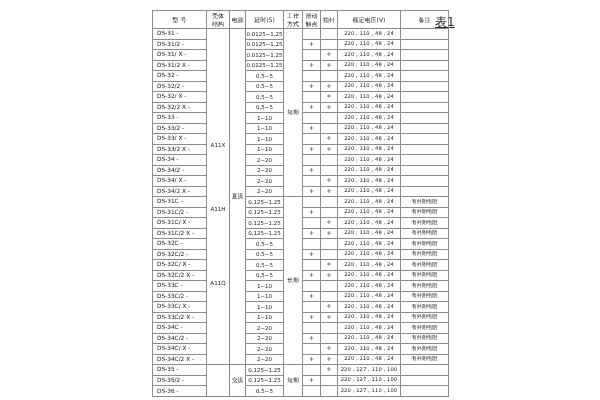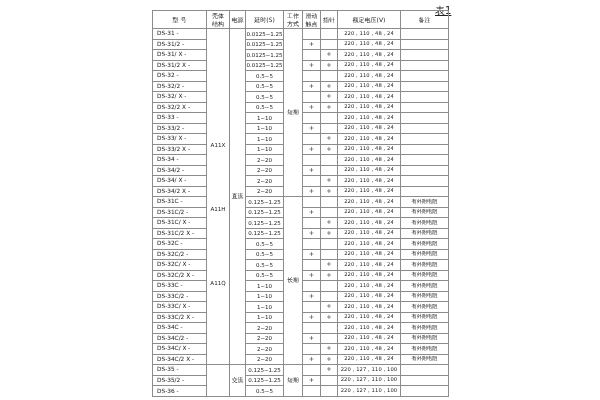--- a/index.html
+++ b/index.html
@@ -3,22 +3,22 @@
 <meta charset="utf-8">
 <style>
   html,body{margin:0;padding:0;}
   body{
     width:600px;height:400px;background:#ffffff;
     font-family:"DejaVu Sans","Liberation Sans",sans-serif;
     color:#1c1c1c;
   }
   .sheet{position:relative;width:600px;height:400px;background:#fff;overflow:hidden;}
   .corner-label{
-    position:absolute;left:435px;top:6px;
-    font-size:10px;line-height:1;color:#222;text-decoration:underline;
+    position:absolute;left:435px;top:16px;
+    font-size:12px;line-height:1;color:#222;text-decoration:underline;
   }
   table.spec{
     position:absolute;left:152px;top:10px;
     width:296px;height:387px;
     border-collapse:collapse;table-layout:fixed;
     border:1px solid #4a4a4a;
   }
   .spec th,.spec td{
     border:1px solid #8c8c8c;
     padding:0;margin:0;

